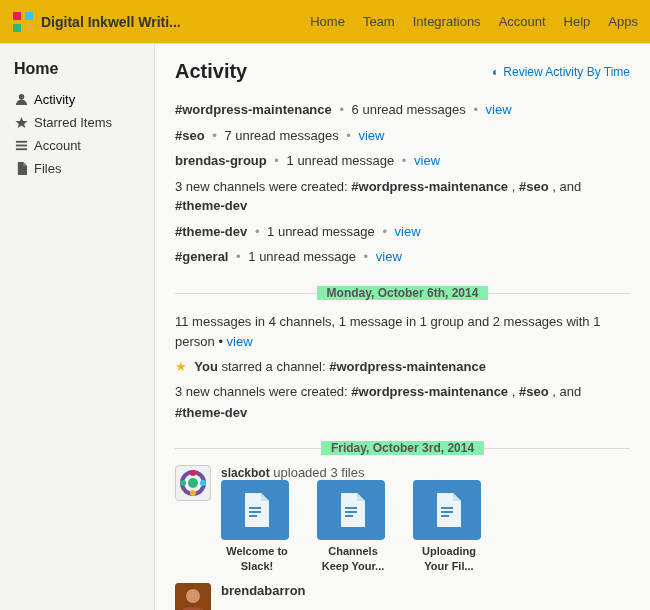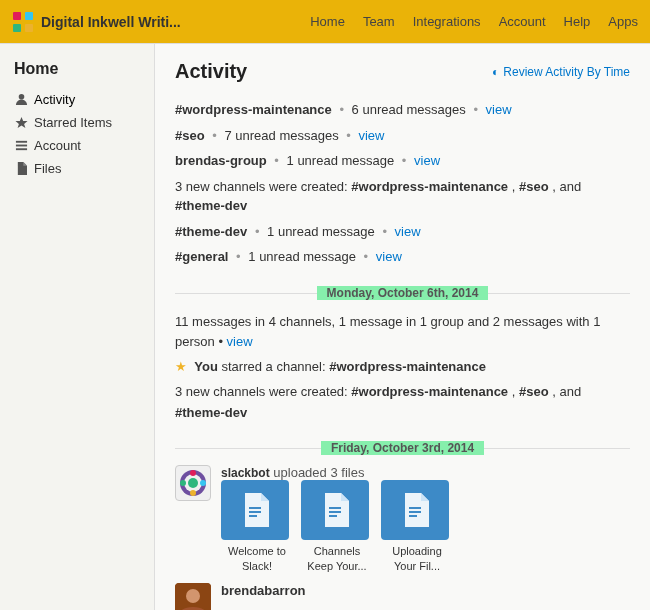--- a/index.html
+++ b/index.html
@@ -215,21 +215,22 @@
       font-weight: bold;
       font-size: 12px;
     }
     .upload-desc {
       font-size: 13px;
       color: #555;
       margin-bottom: 2px;
     }
     .file-thumbnails {
       display: flex;
-      gap: 8px;
+      gap: 24px;
+      font-weight: bold;
     }
     .file-thumb {
       width: 72px;
       text-align: center;
     }
     .file-icon-box {
       width: 68px;
       height: 60px;
       background: #3d8ac7;
       border-radius: 4px;

